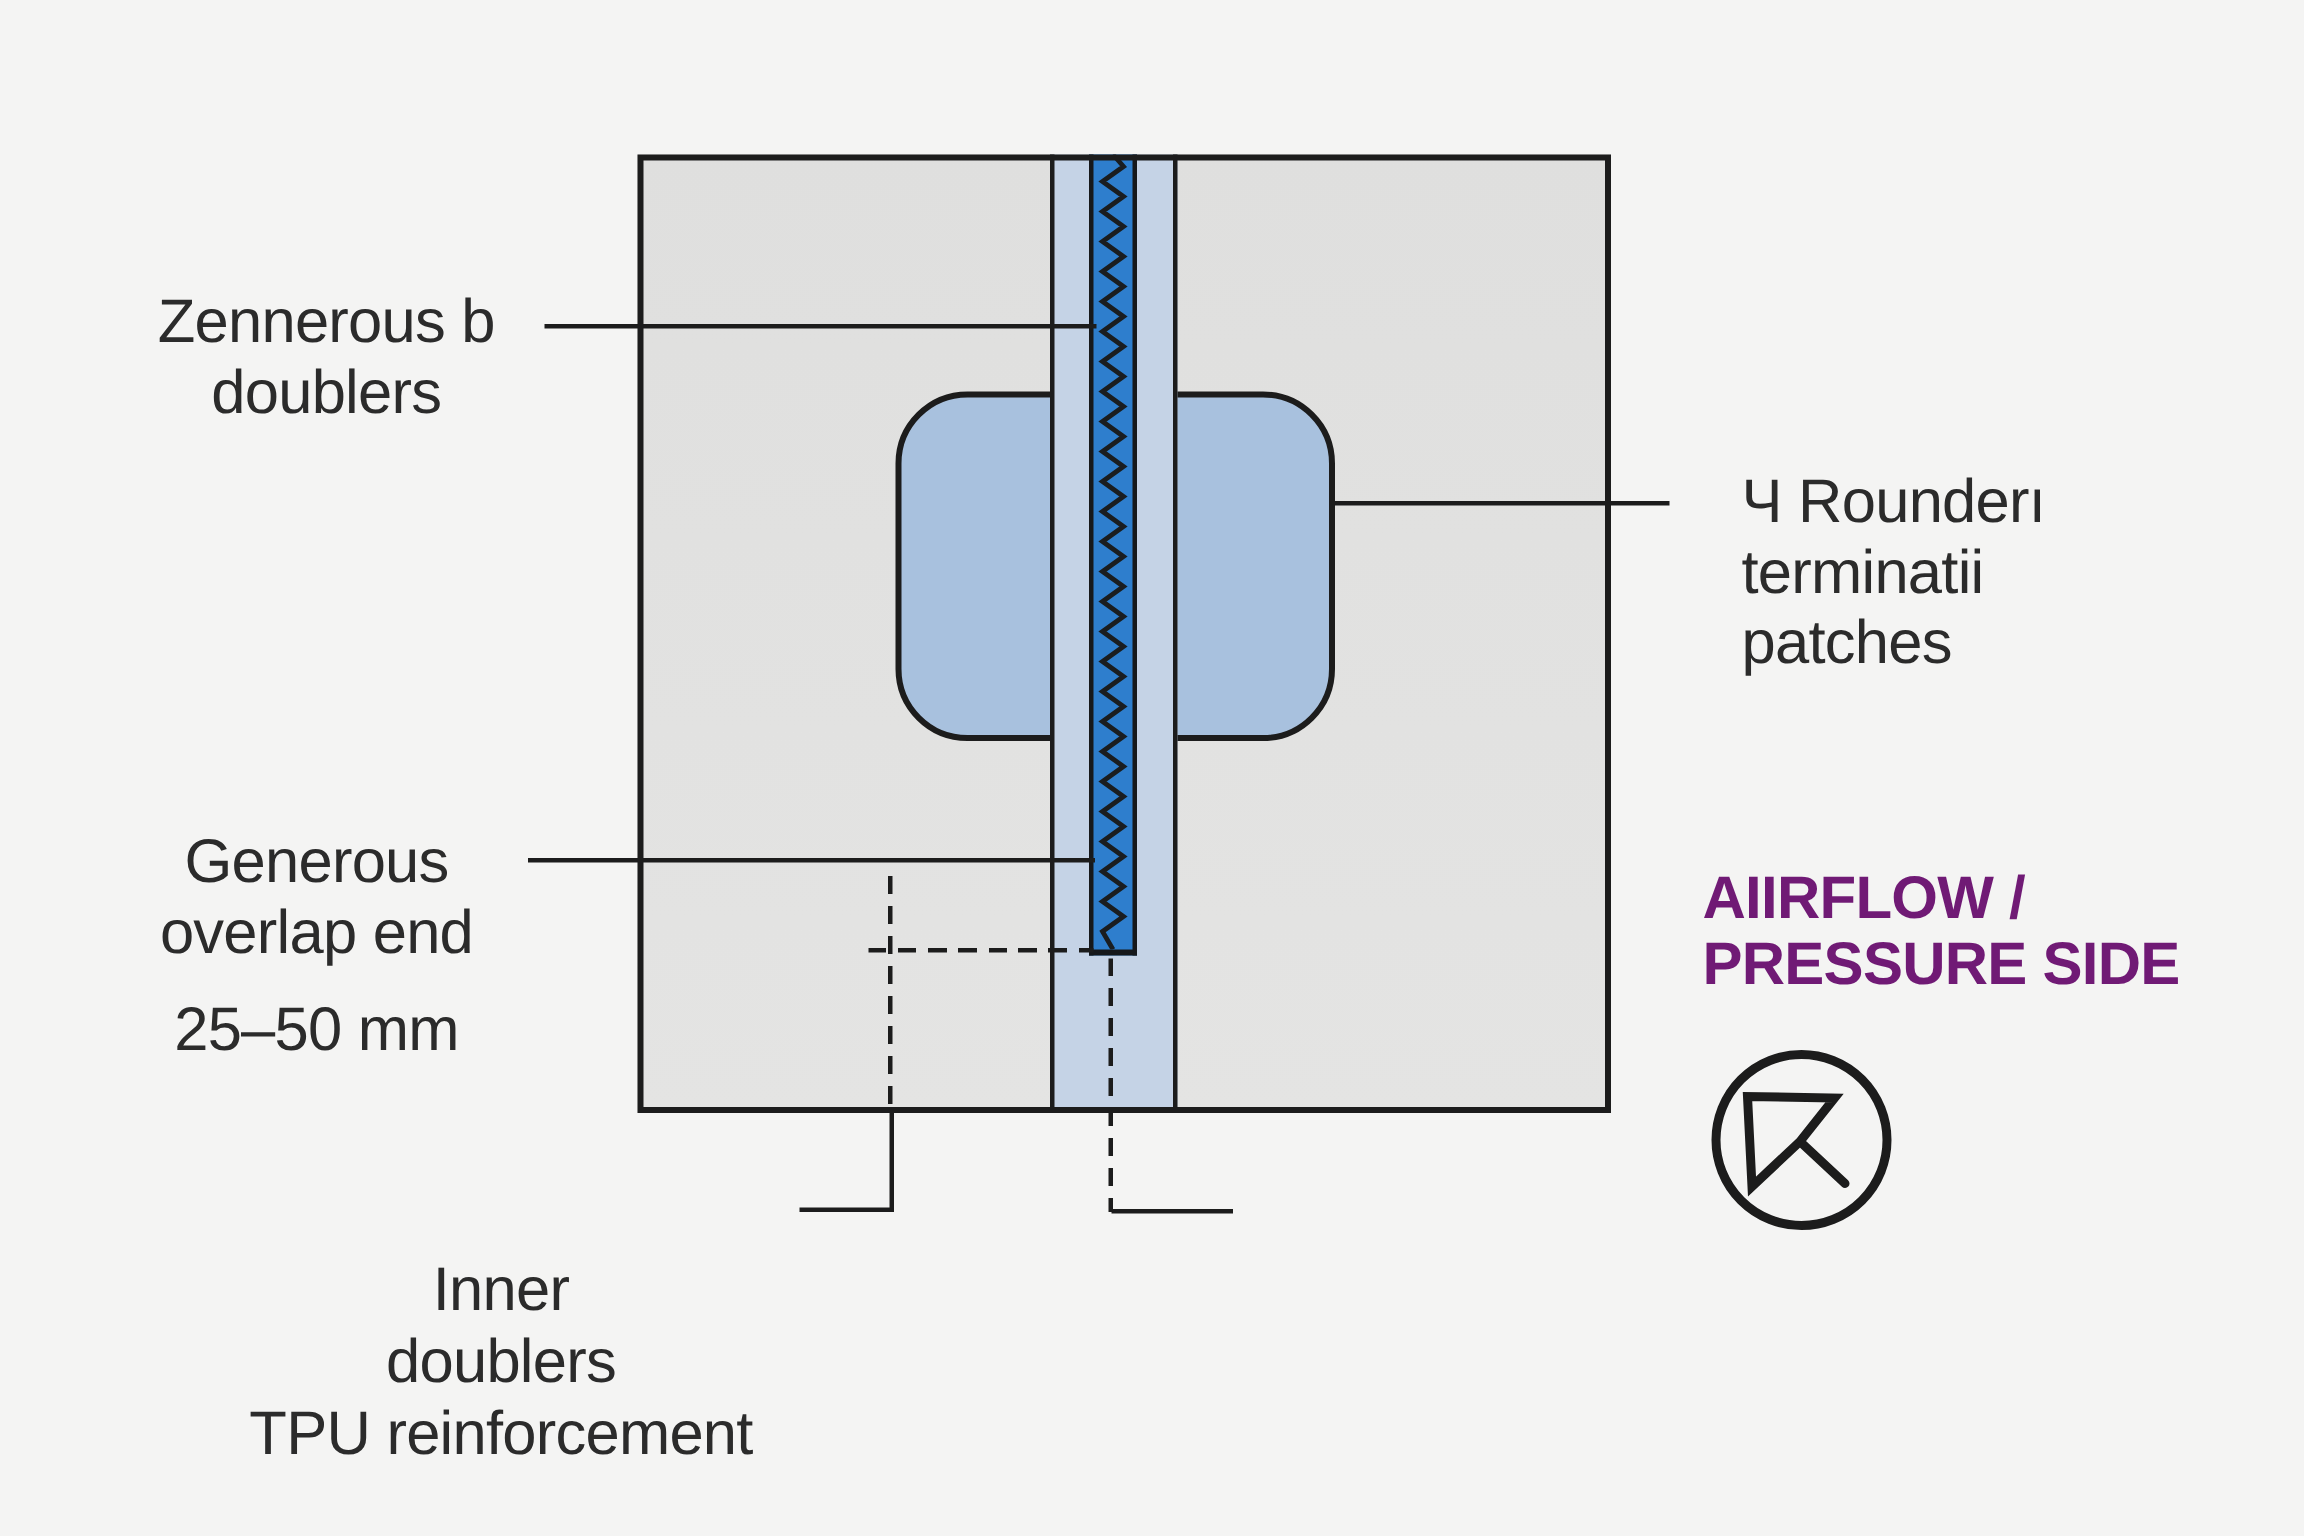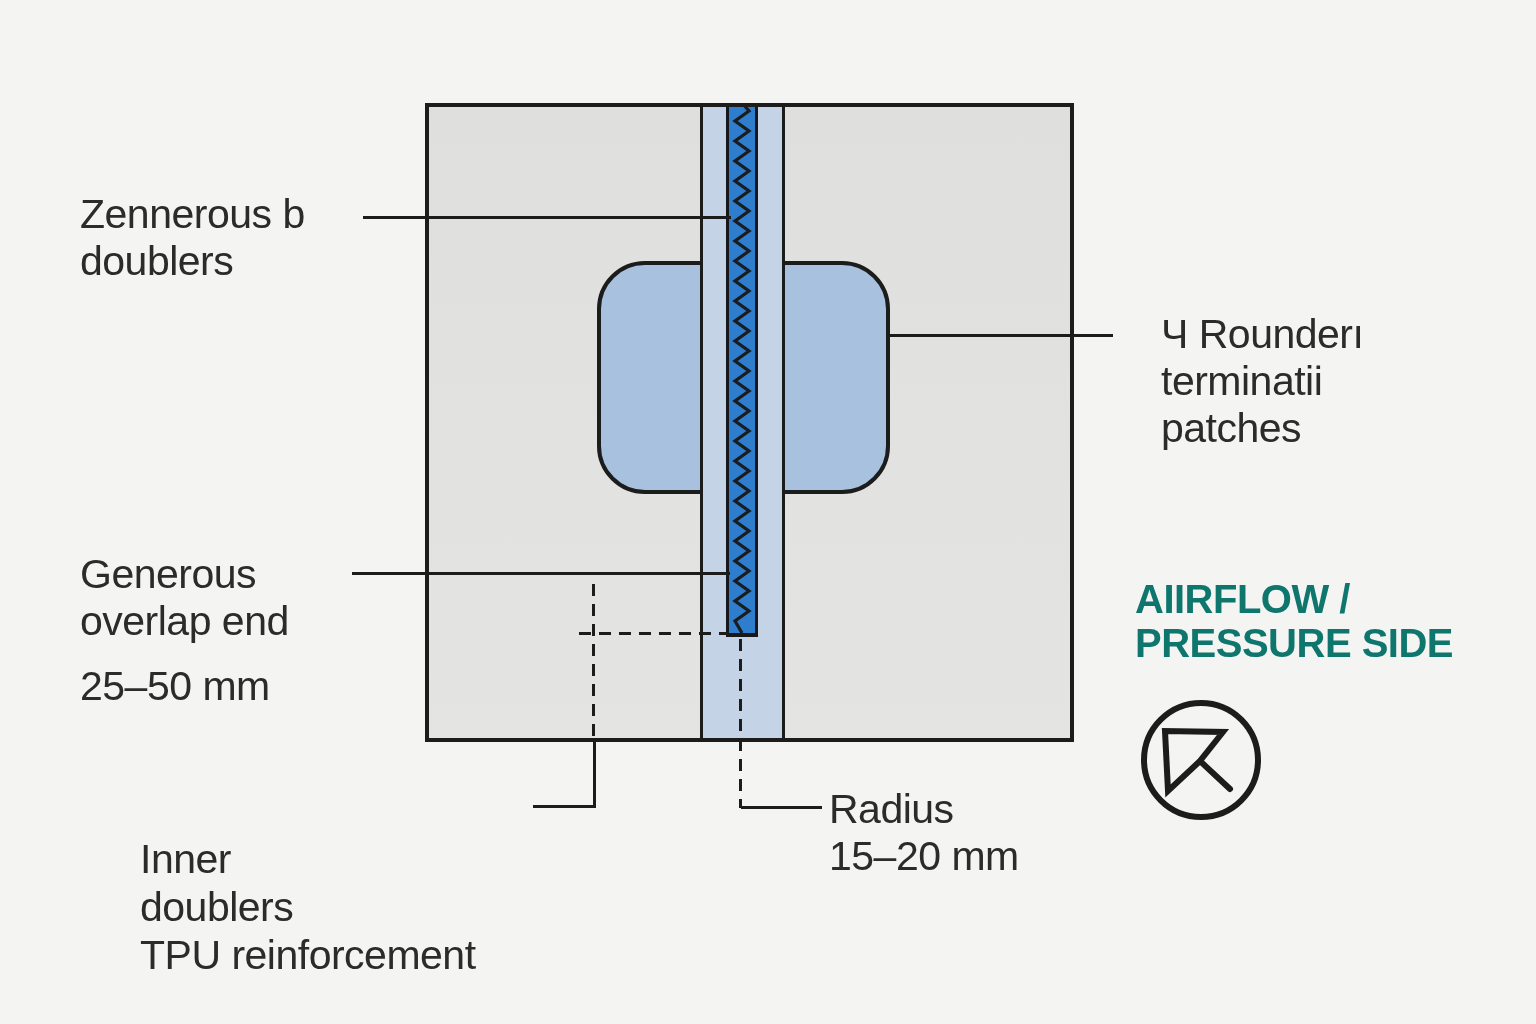--- a/index.html
+++ b/index.html
@@ -64,25 +64,25 @@
   .dash-h{
     height:3px;z-index:6;
     background:repeating-linear-gradient(to right,var(--line) 0 12px,transparent 12px 20px);
   }
   
   .label{
     font-size:41px;line-height:47px;color:var(--text);
     z-index:4;letter-spacing:-0.5px;white-space:nowrap;
   }
   .label .dim{display:block;margin-top:18px;}
-  .t-right{text-align:left;}
+  .t-right{text-align:center;}
   .t-left{text-align:left;}
   .airflow{
     font-size:40px;line-height:44px;font-weight:bold;
-    letter-spacing:-0.5px;z-index:4;white-space:nowrap;color:#0f766e;
+    letter-spacing:-0.5px;z-index:4;white-space:nowrap;color:#701a75;
   }
   .icon-wrap{left:1138px;top:697px;width:126px;height:126px;z-index:4;}
 </style>
 </head>
 <body>
 
 <div class="canvas">
 
   <div class="abs panel"></div>
 
@@ -119,24 +119,20 @@
     <div>overlap end</div>
     <span class="dim">25–50 mm</span>
   </div>
 
   <div class="abs label t-right" style="left:140px;top:812px;width:388px;line-height:48px;margin-top:23px;">
     <div>Inner</div>
     <div>doublers</div>
     <div>TPU reinforcement</div>
   </div>
 
-  <div class="abs label t-left" style="left:829px;top:786px;width:250px;">
-    <div>Radius</div>
-    <span class="dim" style="margin-top:0px;">15–20 mm</span>
-  </div>
 
   <div class="abs label t-left" style="left:1127px;top:311px;width:290px;margin-left:34px;">
     <div>Ч Rounderı</div>
     <div>terminatiі</div>
     <div>patches</div>
   </div>
 
   <div class="abs airflow t-left" style="left:1135px;top:577px;">
     <div>AIIRFLOW /</div>
     <div>PRESSURE SIDE</div>

